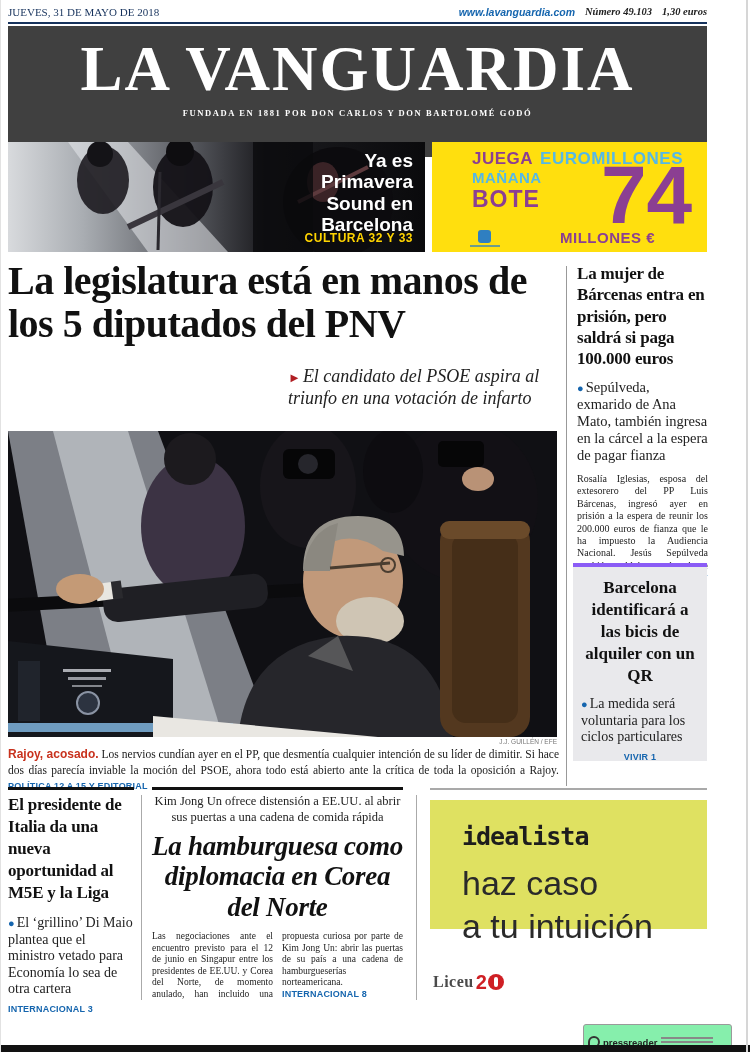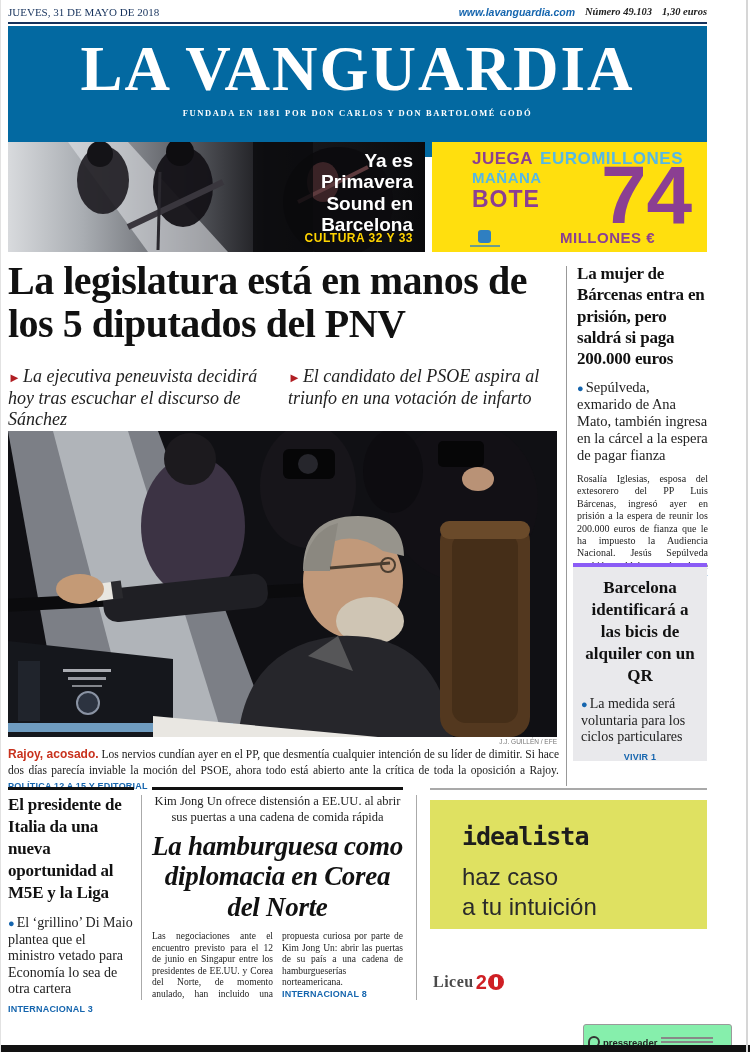--- a/index.html
+++ b/index.html
@@ -9,21 +9,21 @@
 
   
   #topbar{left:8px;top:6px;width:699px;height:15px;display:flex;justify-content:space-between;
           font-family:"Liberation Serif",serif;font-size:11px;color:#16325c;}
   #topbar .right{display:flex;gap:10px;font-style:italic;}
   .url{color:#1565ae;font-weight:bold;font-family:"Liberation Sans",sans-serif;font-size:10.5px;}
   .issue,.price{font-weight:bold;font-size:10.5px;color:#222;}
   #toprule{left:8px;top:22px;width:699px;height:2px;background:#16325c;}
 
   
-  #masthead{left:8px;top:26px;width:699px;height:131px;background:#0369a1;text-align:center;}
+  #masthead{left:8px;top:26px;width:699px;height:131px;background:#404040;text-align:center;}
   #masthead .title{color:#fff;font-size:63px;font-weight:bold;letter-spacing:2px;line-height:1;
                    margin-top:12px;font-family:"Liberation Serif",serif;}
   #masthead .founded{color:#fff;font-size:8.5px;letter-spacing:1.6px;font-weight:bold;margin-top:7px;
                      font-family:"Liberation Serif",serif;}
 
   
   #ad-primavera{left:8px;top:142px;width:417px;height:110px;background:#0c0c0e;overflow:hidden;cursor:pointer;}
   #ad-primavera svg{position:absolute;left:0;top:0;}
   #ad-primavera .txt{position:absolute;right:12px;top:8px;text-align:right;color:#fff;
       font-family:"Liberation Sans",sans-serif;font-weight:bold;font-size:19px;line-height:1.13;}
@@ -87,21 +87,21 @@
   #korea .kicker{font-size:12.5px;line-height:1.25;color:#222;}
   #korea .hl{margin-top:6px;font-size:27px;font-weight:bold;font-style:italic;line-height:1.12;
       letter-spacing:-0.3px;color:#111;cursor:pointer;}
   #korea .body{margin-top:9px;font-size:9.5px;line-height:1.22;text-align:justify;color:#222;
       column-count:2;column-gap:9px;}
 
   #ad-idealista{left:430px;top:800px;width:277px;height:129px;background:#dfe161;cursor:pointer;}
   #ad-idealista .brand{position:absolute;left:32px;top:22px;font-family:"DejaVu Sans Mono",monospace;
       font-weight:bold;font-size:25px;letter-spacing:-1px;color:#1d1d1d;}
   #ad-idealista .tag{position:absolute;left:32px;top:62px;font-family:"Liberation Sans",sans-serif;
-      font-size:24px;line-height:1.25;color:#2a2a2a;}
+      font-size:34px;line-height:1.25;color:#2a2a2a;}
   #liceu{left:433px;top:971px;height:22px;display:flex;align-items:center;cursor:pointer;
       font-family:"Liberation Serif",serif;}
   #liceu .word{font-size:16px;font-weight:bold;color:#4a4a4a;letter-spacing:.5px;}
   #liceu .two{font-size:20px;font-weight:bold;color:#cf1f24;margin-left:2px;font-family:"Liberation Sans",sans-serif;}
   #liceu .circ{width:16px;height:16px;border-radius:50%;background:#cf1f24;margin-left:1px;position:relative;}
   #liceu .circ::after{content:"";position:absolute;left:6px;top:3px;width:4px;height:10px;background:#fff;
       border-radius:2px;}
 
   
   #pressreader{left:583px;top:1024px;width:149px;height:36px;background:#86efac;border:1px solid #9a9a9a;
@@ -173,23 +173,20 @@
     <div class="l2">MAÑANA</div>
     <div class="l3">BOTE</div>
     <div class="big">74</div>
     <div class="unit">MILLONES €</div>
     <div class="logo"></div>
     <div class="logoline"></div>
   </div>
 
   <div class="abs" id="lead-headline">La legislatura está en manos de los 5 diputados del PNV</div>
 
-  <div class="abs subhead" id="subhead-0">
-    <span class="arrow">►</span><span>La ejecutiva peneuvista decidirá hoy tras escuchar el discurso de Sánchez</span>
-  </div>
   <div class="abs subhead" id="subhead-1">
     <span class="arrow">►</span><span>El candidato del PSOE aspira al triunfo en una votación de infarto</span>
   </div>
 
   <div class="abs" id="photo">
     <svg width="549" height="306" viewBox="0 0 549 306">
       <rect width="549" height="306" fill="#101014"></rect>
       <polygon points="0,0 150,0 265,306 55,306" fill="#8f939a" opacity=".85"></polygon>
       <polygon points="45,0 120,0 215,306 125,306" fill="#c6cace" opacity=".7"></polygon>
       <ellipse cx="185" cy="95" rx="52" ry="70" fill="#3c3344"></ellipse>
@@ -234,21 +231,21 @@
   </div>
   <div class="abs" id="credit">J.J. GUILLÉN / EFE</div>
 
   <p class="abs" id="caption" style="margin:0;">
     <span class="cap-lead">Rajoy, acosado.</span><span> Los nervios cundían ayer en el PP, que desmentía cualquier intención de su líder de dimitir. Si hace dos días parecía inviable la moción del PSOE, ahora todo está abierto ante la crítica de toda la oposición a Rajoy. </span><span class="seclink">POLÍTICA 12 A 15 Y EDITORIAL</span>
   </p>
 
   <div class="abs" id="vrule-main"></div>
 
   <div class="abs" id="barcenas">
-    <div class="hl">La mujer de Bárcenas entra en prisión, pero saldrá si paga 200.000 euros</div>
+    <div class="hl">La mujer de Bárcenas entra en prisión, pero saldrá si paga 100.000 euros</div>
     <div class="bullet-item">
       <span class="dot">●</span><span>Sepúlveda, exmarido de Ana Mato, también ingresa en la cárcel a la espera de pagar fianza</span>
     </div>
     <div class="body">
       <span>Rosalía Iglesias, esposa del extesorero del PP Luis Bárcenas, ingresó ayer en prisión a la espera de reunir los 200.000 euros de fianza que le ha impuesto la Audiencia Nacional. Jesús Sepúlveda también saldrá cuando abone 100.000 euros. </span><span class="seclink">POLÍTICA 18 Y EDITORIAL</span>
     </div>
   </div>
 
   <div class="abs" id="bikes-box">
     <div class="hl">Barcelona identificará a las bicis de alquiler con un QR</div>

